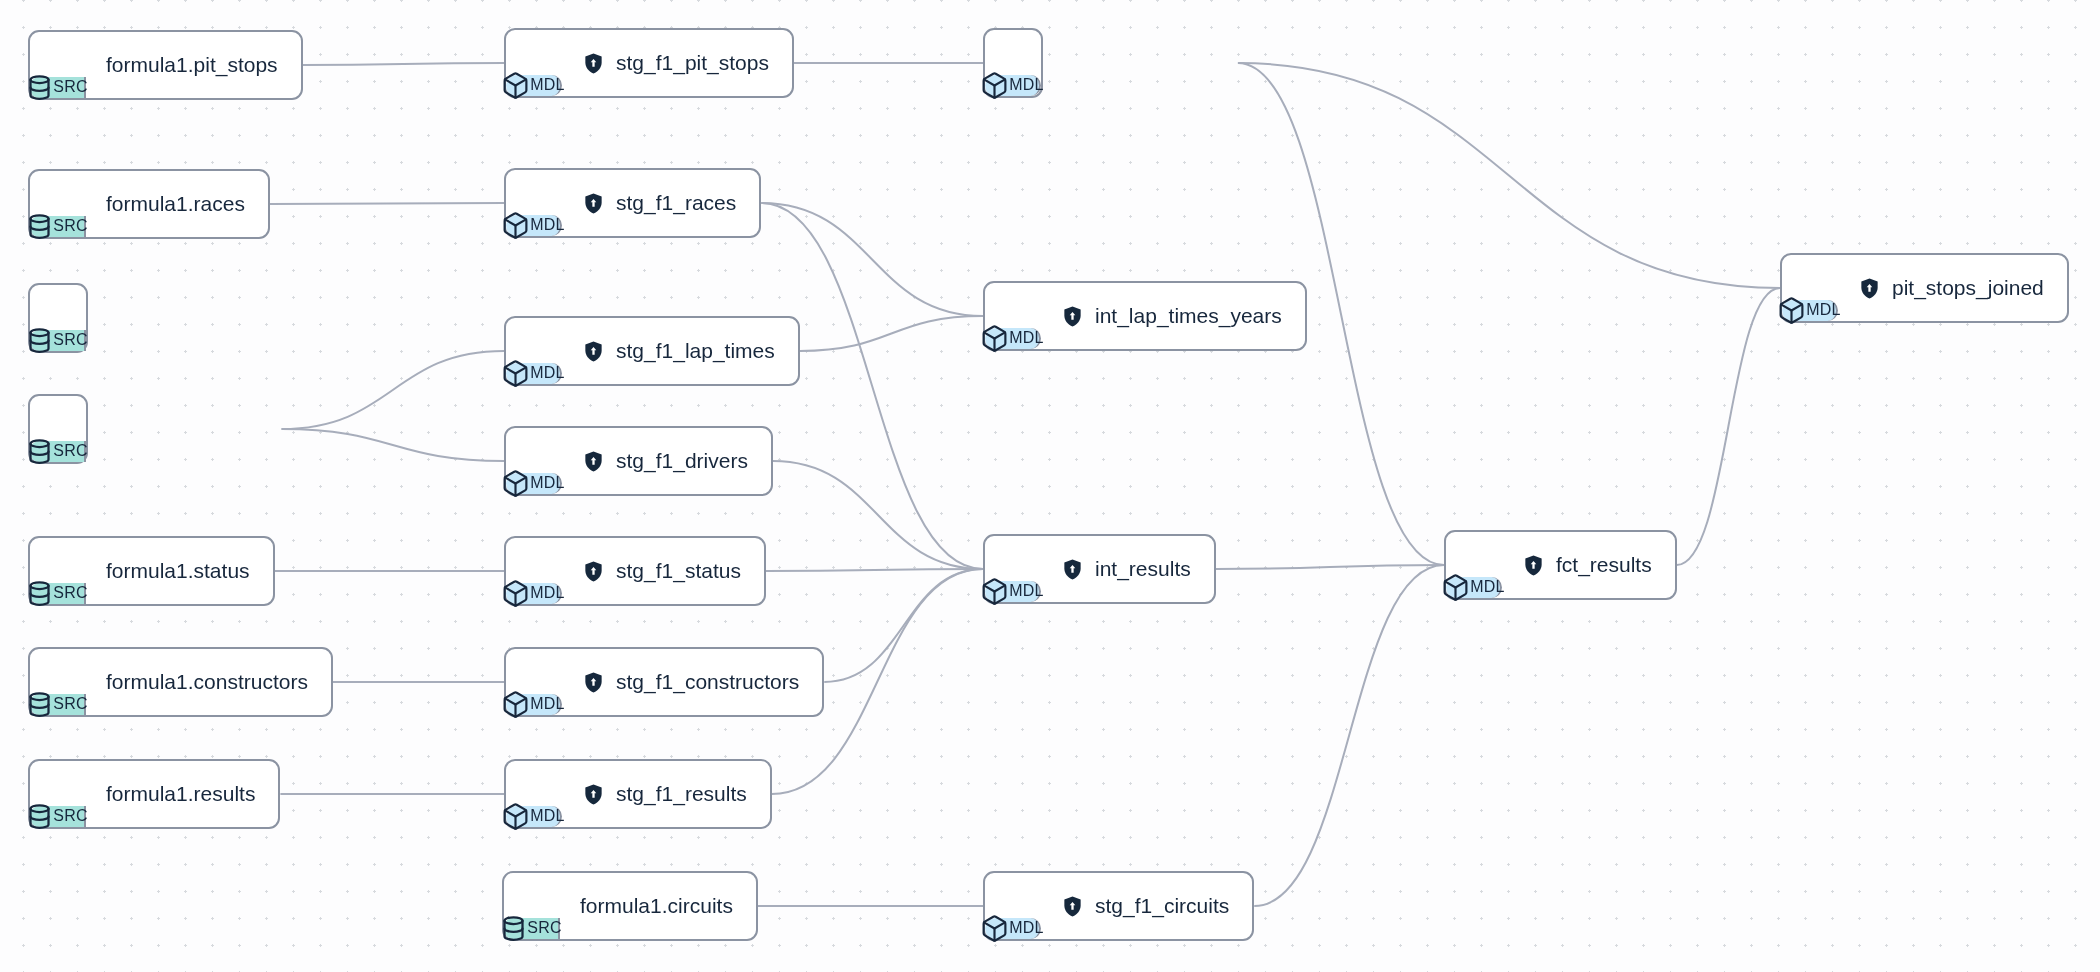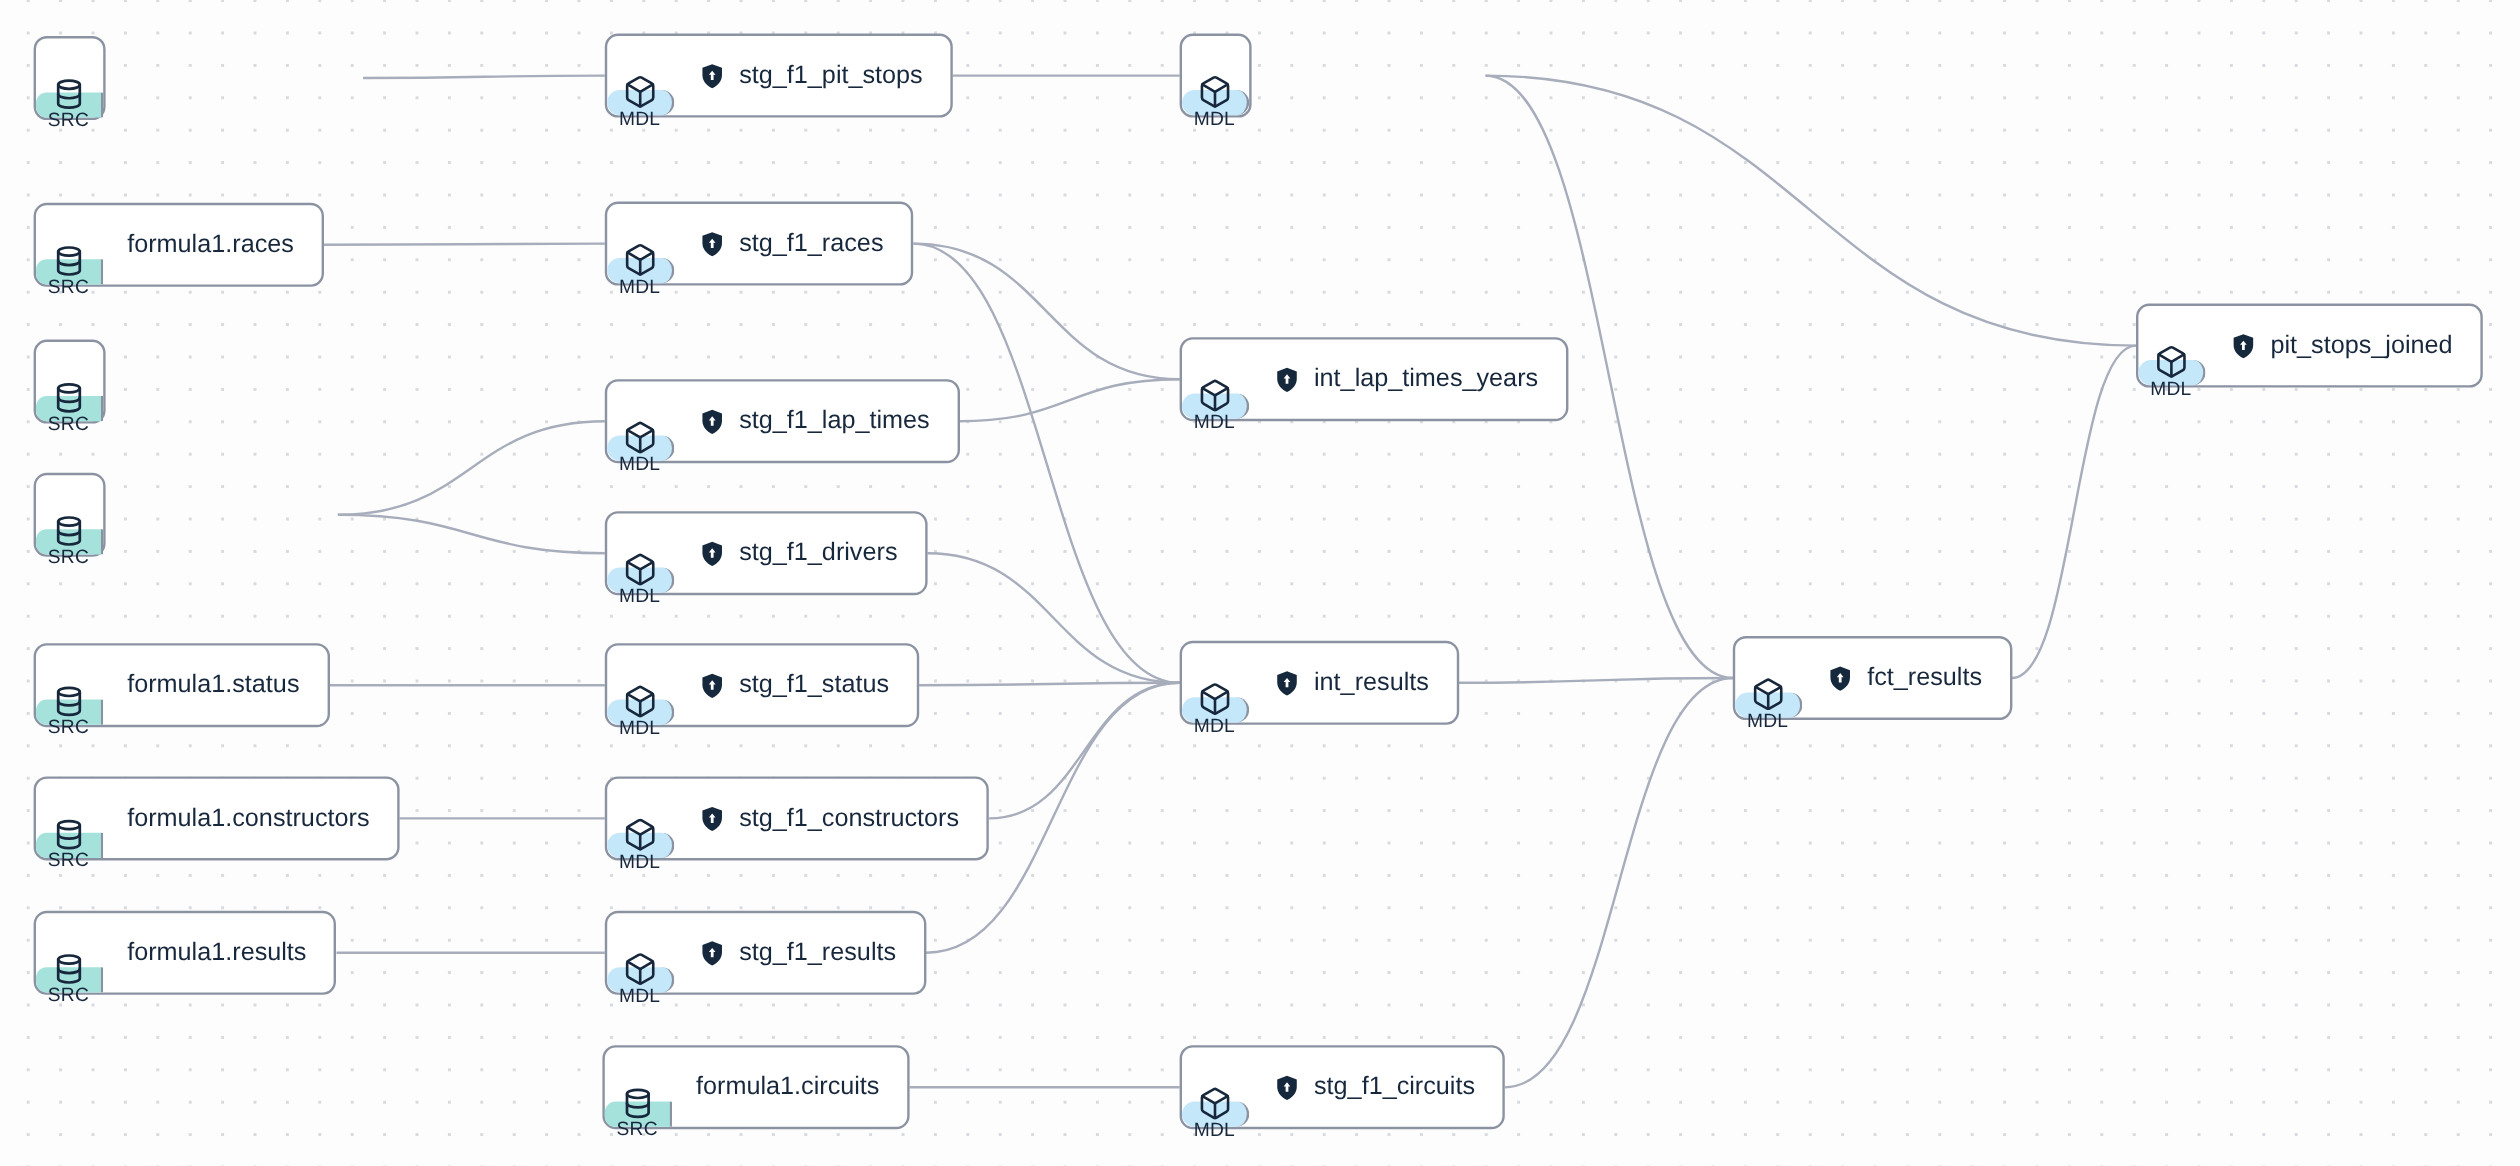--- a/index.html
+++ b/index.html
@@ -32,21 +32,21 @@
     box-sizing: border-box;
     background: #ffffff;
     border: 2px solid #8b93a2;
     border-radius: 11px;
     cursor: pointer;
   }
   .icon-section {
     width: 54px;
     flex: 0 0 54px;
     display: flex;
-    flex-direction: column;
+    flex-direction: row;
     align-items: center;
     justify-content: center;
     gap: 0px;
     border-right: 2px solid #8b93a2;
     border-radius: 9px 0 0 9px;
     margin-top: 45px;
   }
   .node.source .icon-section { background: #a5e2db; }
   .node.model  .icon-section { background: #c5e7fa; border-radius: 13px; }
   .type-icon { display: block; line-height: 0; margin-bottom: 1px; }
@@ -100,20 +100,23 @@
 
 <div class="node source" style="left: 28px; top: 30px;">
       <div class="icon-section">
         <span class="type-icon"><svg width="27" height="27" viewBox="0 0 24 24" fill="none" stroke="#17273c" stroke-width="2" stroke-linecap="round" stroke-linejoin="round">
             <ellipse cx="12" cy="5" rx="8" ry="3"></ellipse>
             <path d="M20 12c0 1.66-3.58 3-8 3s-8-1.34-8-3"></path>
             <path d="M4 5v14c0 1.66 3.58 3 8 3s8-1.34 8-3V5"></path>
           </svg></span>
         <span class="badge">SRC</span>
       </div>
+      <div class="node-body">
+        <span class="node-label">formula1.pit_stops</span>
+      </div>
     </div>
     <div class="node source" style="left: 28px; top: 169px;">
       <div class="icon-section">
         <span class="type-icon"><svg width="27" height="27" viewBox="0 0 24 24" fill="none" stroke="#17273c" stroke-width="2" stroke-linecap="round" stroke-linejoin="round">
             <ellipse cx="12" cy="5" rx="8" ry="3"></ellipse>
             <path d="M20 12c0 1.66-3.58 3-8 3s-8-1.34-8-3"></path>
             <path d="M4 5v14c0 1.66 3.58 3 8 3s8-1.34 8-3V5"></path>
           </svg></span>
         <span class="badge">SRC</span>
       </div>

